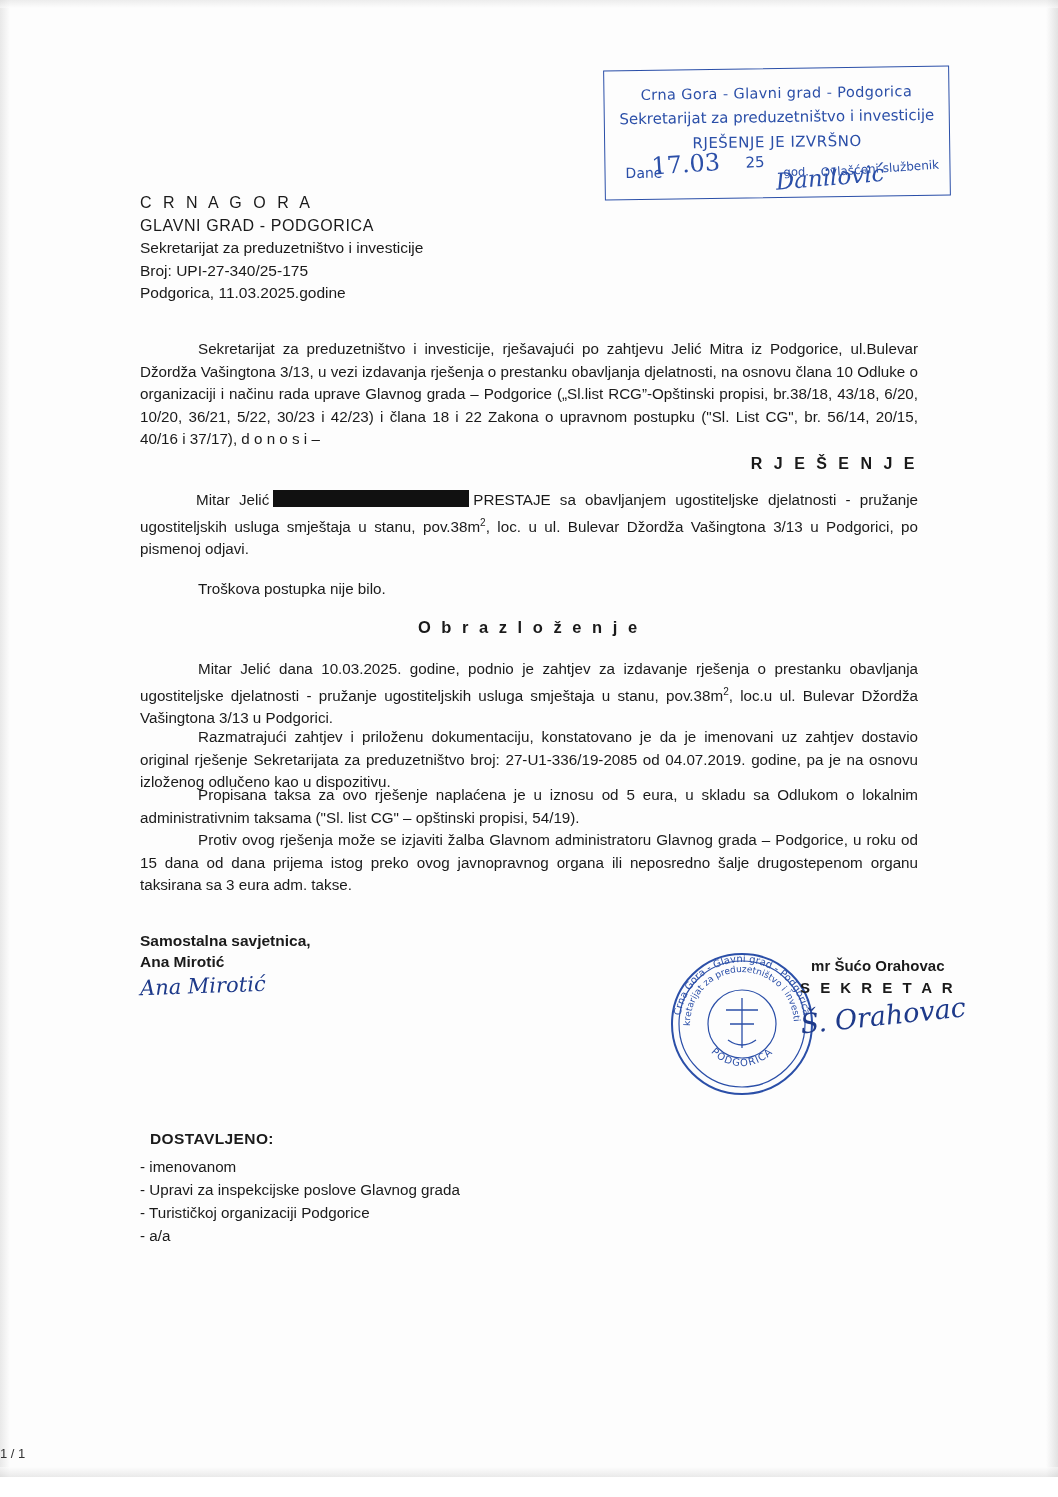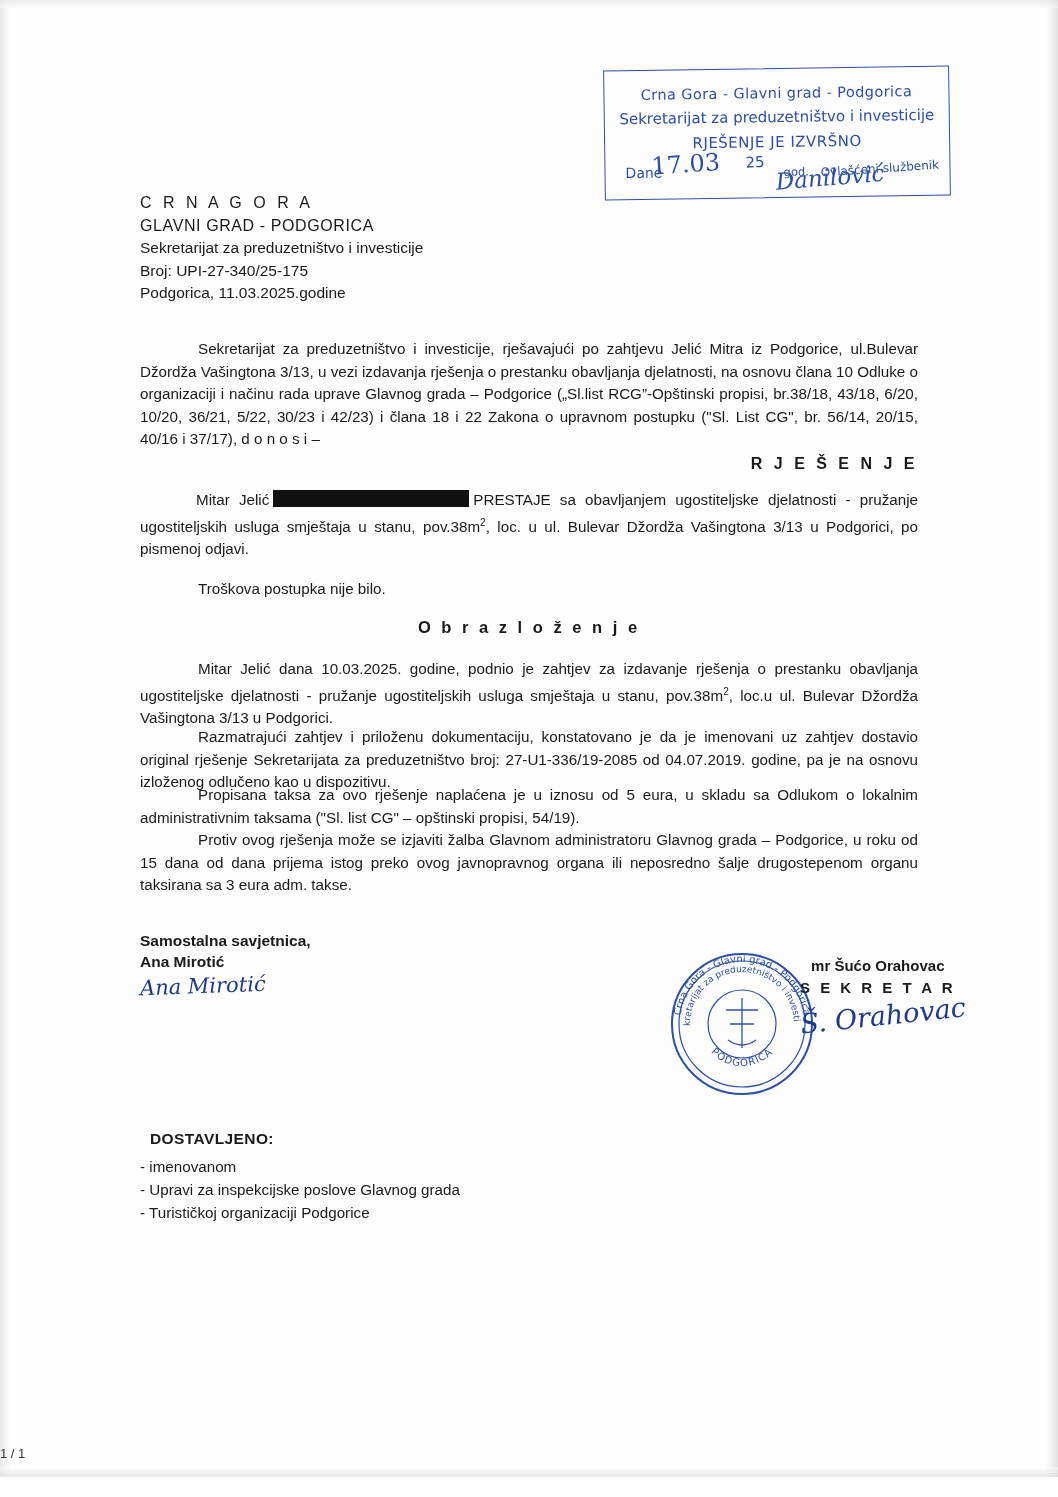--- a/index.html
+++ b/index.html
@@ -357,17 +357,18 @@
     <div>mr Šućo Orahovac</div>
     <div class="role">S E K R E T A R</div>
   </div>
   <div class="sig-right-hand">Š. Orahovac</div>
 
   <div class="delivery-title">DOSTAVLJENO:</div>
   <ul class="delivery-list">
     <li>- imenovanom</li>
     <li>- Upravi za inspekcijske poslove Glavnog grada</li>
     <li>- Turističkoj organizaciji Podgorice</li>
+    <li>- a/a</li>
   </ul>
 
   <div class="page-number">1 / 1</div>
 
 </div>
 
 </body></html>

